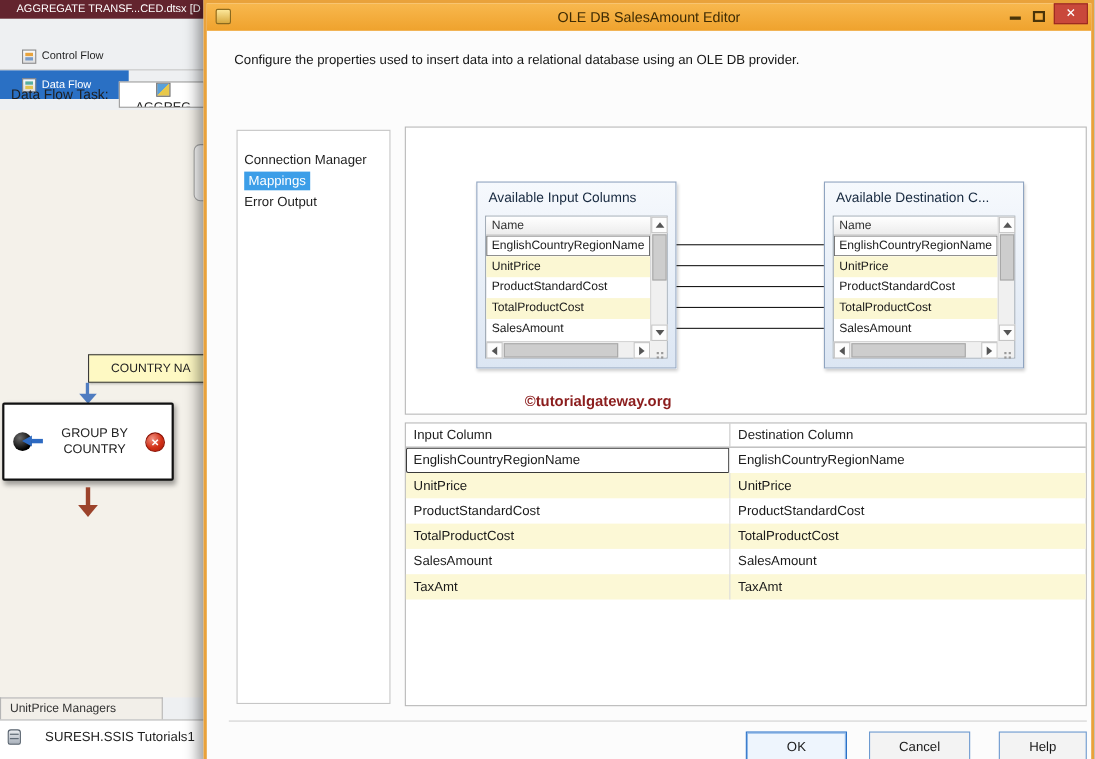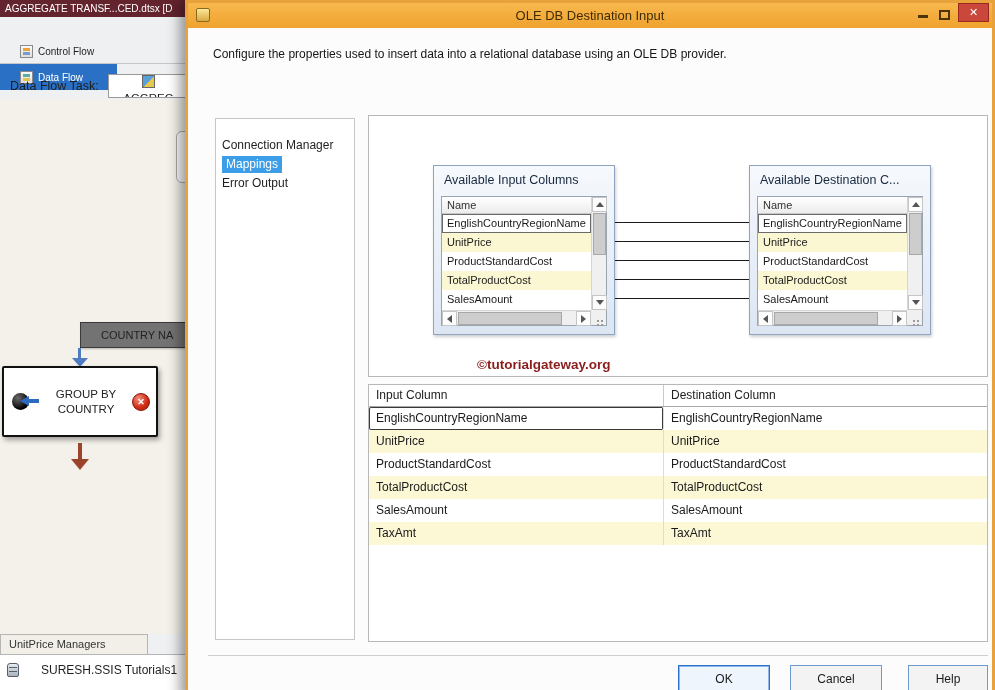--- a/index.html
+++ b/index.html
@@ -2,42 +2,42 @@
 <html><head>
 <meta charset="utf-8">
 <style>
   * { margin:0; padding:0; box-sizing:border-box; }
   body { background:#666; }
   .canvas { position:relative; width:995px; height:690px; overflow:hidden;
             font-family:"Liberation Sans", sans-serif; background:#eef0f2; }
 
   
   .doc-tab { position:absolute; left:0; top:0; width:186px; height:17px; background:#63242e;
-             color:#fff; font-size:10px; line-height:17px; padding-left:5px;
+             color:#fff; font-size:10px; line-height:17px; padding-left:15px;
              white-space:nowrap; overflow:hidden; }
   .tab-row { position:absolute; left:0; top:38px; width:186px; height:26px; border-bottom:1px solid #c6c6c6; }
   .tab { display:inline-flex; align-items:center; gap:5px; height:26px; padding:0 20px;
          font-size:10px; color:#1e1e1e; vertical-align:top; }
   .tab-df { background:#2a70c4; color:#fff; padding-right:34px; }
   .tab-ico { width:13px; height:13px; position:relative; border:1px solid #8a8a8a;
              background:linear-gradient(#fafafa,#dedede); flex:0 0 13px; }
   .cf-ico::before { content:""; position:absolute; left:2px; top:2px; width:7px; height:3px; background:#e8a33c; }
   .cf-ico::after  { content:""; position:absolute; left:2px; bottom:2px; width:7px; height:3px; background:#7a9cc8; }
   .df-ico::before { content:""; position:absolute; left:2px; top:2px; width:7px; height:3px; background:#58b0a0; }
   .df-ico::after  { content:""; position:absolute; left:2px; bottom:2px; width:7px; height:3px; background:#e2c44e; }
   .task-label { position:absolute; left:10px; top:79px; font-size:12.5px; color:#1e1e1e;text-align:right; }
   .task-combo { position:absolute; left:108px; top:74px; width:78px; height:24px; background:#fff;
                 border:1px solid #9a9a9a; display:flex; align-items:center; gap:4px;
                 padding-left:3px; font-size:11.5px; color:#1a1a1a; overflow:hidden;flex-direction:column; }
   .combo-ico { width:13px; height:13px; flex:0 0 13px; border:1px solid #666;
                background:linear-gradient(135deg,#5aa0d8 50%,#e8c84a 50%); }
   .surface { position:absolute; left:0; top:100px; width:186px; height:534px; background:#f4f1ea; }
   .sliver { position:absolute; left:176px; top:131px; width:14px; height:52px; background:#fcfcfc;
             border:1px solid #ababab; border-radius:6px 0 0 6px; }
-  .country-box { position:absolute; left:80px; top:322px; width:110px; height:26px; background:#737373;
+  .country-box { position:absolute; left:80px; top:322px; width:110px; height:26px; background:#fef9c3;
                  border:1px solid #3a3a3a; font-size:11px; line-height:24px; padding-left:20px;
                  color:#222; box-shadow:1px 1px 2px rgba(0,0,0,0.25); white-space:nowrap; overflow:hidden; }
   .arrow-blue-line { position:absolute; left:78px; top:348px; width:3px; height:11px; background:#4f7cc0; }
   .arrow-blue-head { position:absolute; left:72px; top:358px; width:0; height:0;
                      border-left:8px solid transparent; border-right:8px solid transparent;
                      border-top:9px solid #4f7cc0; }
   .group-box { position:absolute; left:2px; top:366px; width:156px; height:71px; background:#fff;
                border:2px solid #111; border-radius:2px; box-shadow:2px 3px 5px rgba(0,0,0,0.35);
                display:flex; align-items:center; padding:0 6px; gap:3px; }
   .agg-icon { position:relative; width:30px; height:24px; flex:0 0 30px; }
@@ -202,21 +202,21 @@
   <div class="cm-panel">
     <div class="cm-item">
       <span class="db-ico"></span>
       <span>SURESH.SSIS Tutorials1</span>
     </div>
   </div>
 
   <div class="dialog">
     <div class="titlebar">
       <span class="dlg-ico"></span>
-      <span class="dlg-title">OLE DB Destination Input</span>
+      <span class="dlg-title">OLE DB SalesAmount Editor</span>
     </div>
     <span class="btn-min"></span>
     <span class="btn-max"></span>
     <span class="btn-close">✕</span>
 
     <div class="dlg-desc">Configure the properties used to insert data into a relational database using an OLE DB provider.</div>
 
     <div class="nav-panel">
       <div class="nav-item">
         <span>Connection Manager</span>

